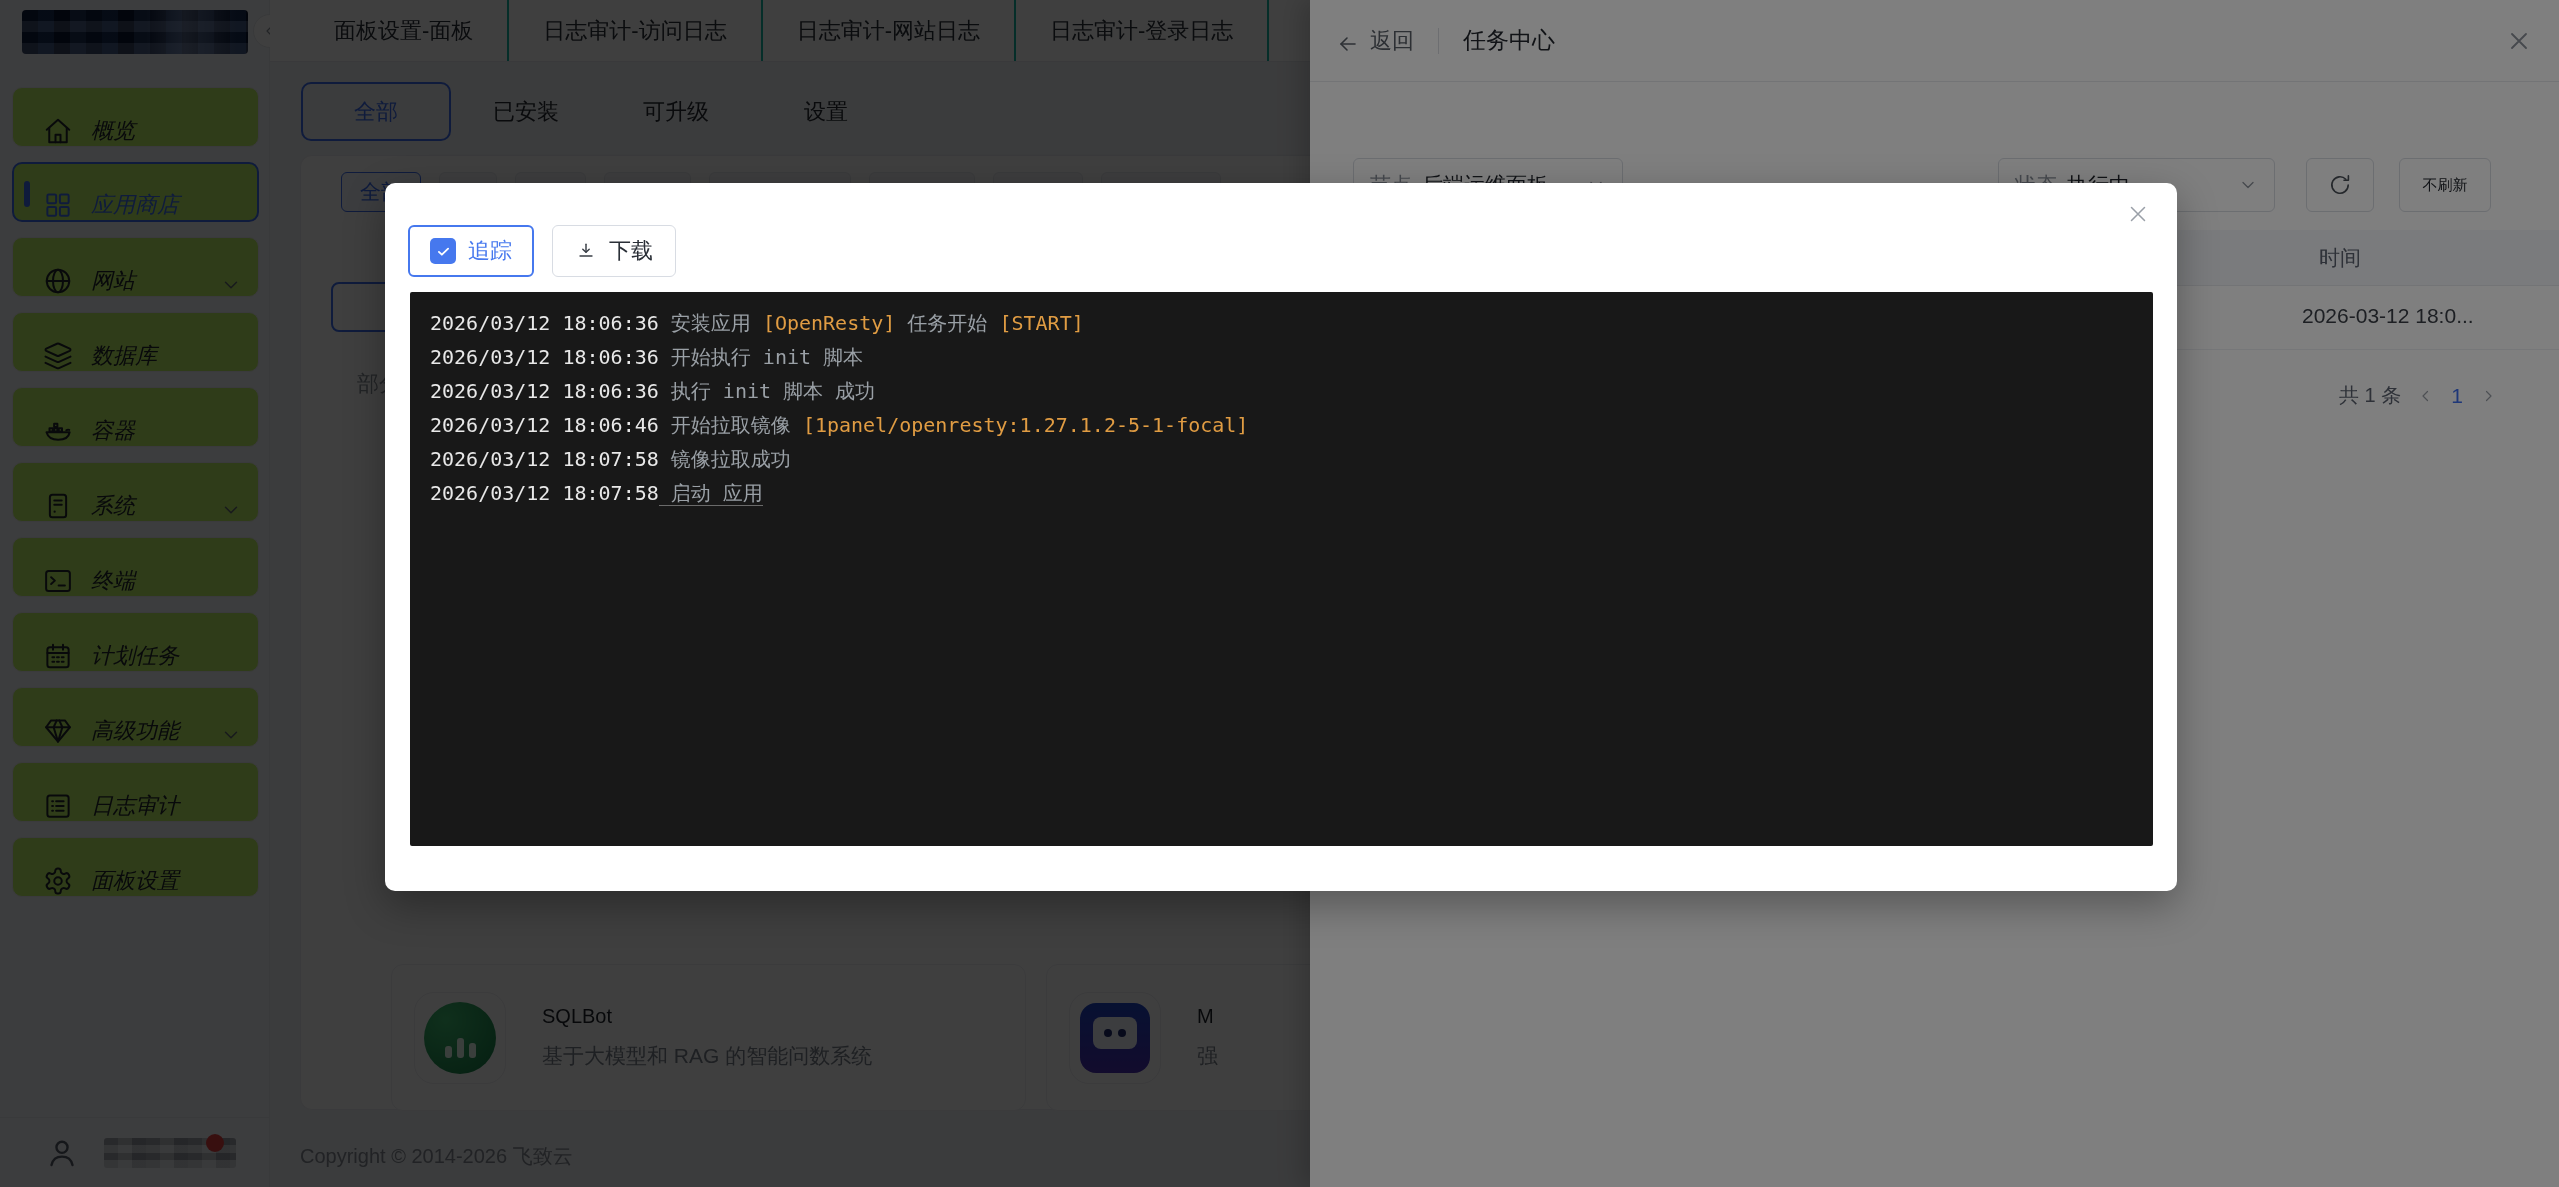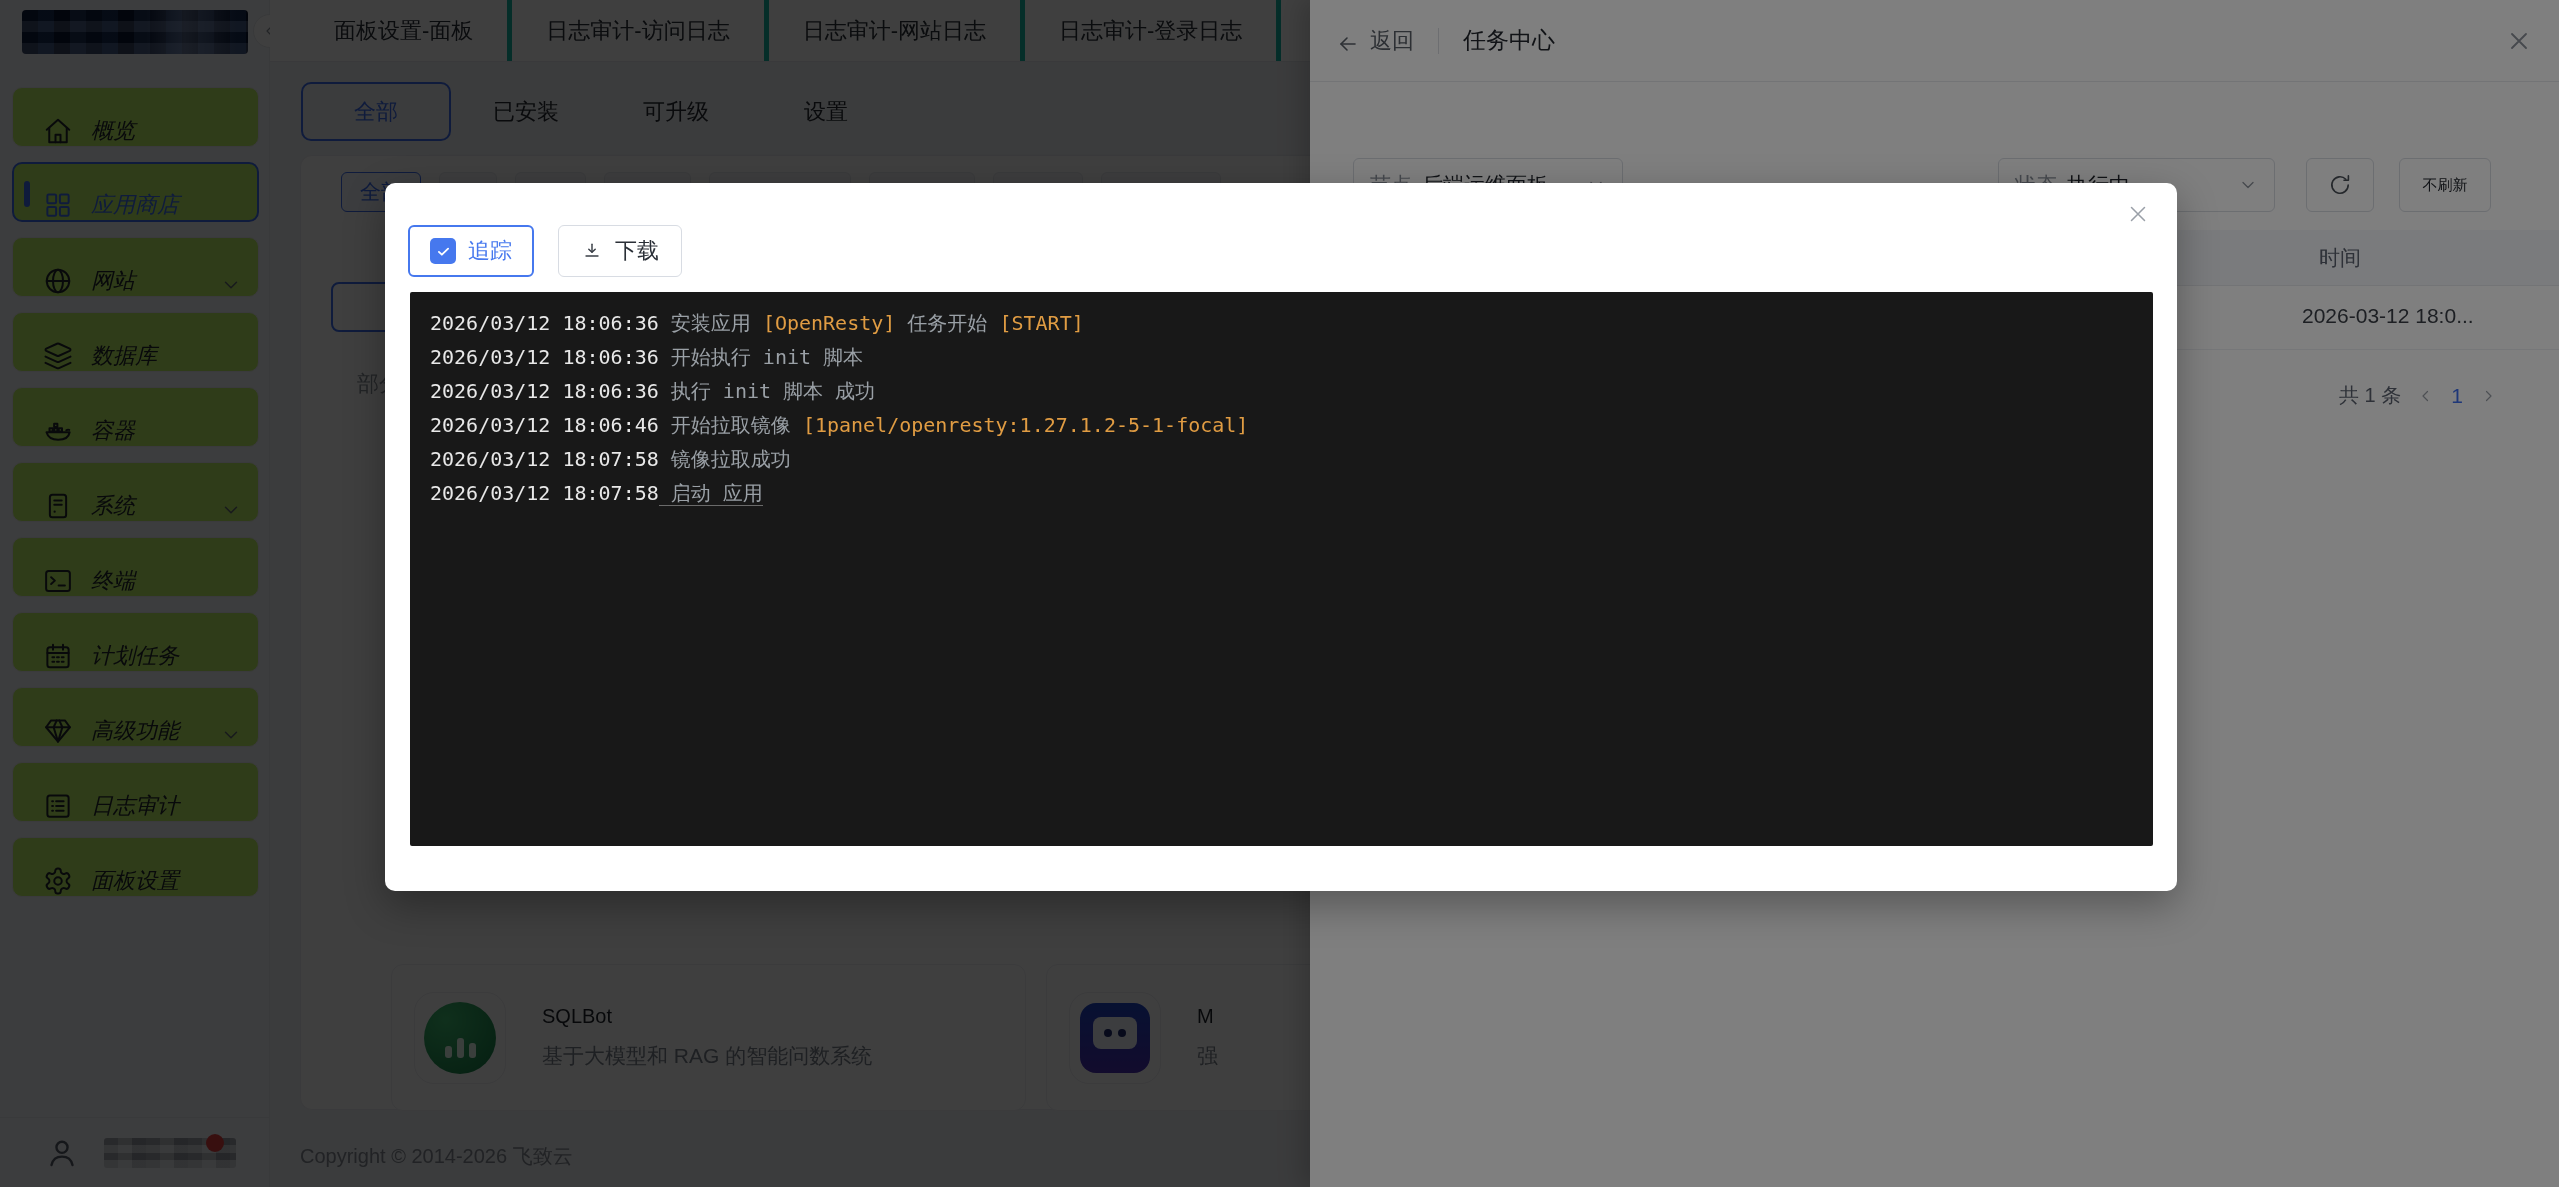--- a/index.html
+++ b/index.html
@@ -37,21 +37,21 @@
   .side-user svg { width:36px; height:36px; color:#565d68; }
   .user-blur { width:132px; height:30px; margin-left:24px; border-radius:3px;
     background:
       repeating-linear-gradient(0deg, rgba(255,255,255,.35) 0 8px, rgba(0,0,0,.12) 8px 15px),
       repeating-linear-gradient(90deg, #b9bec7 0 14px, #d8dce2 14px 28px, #aab0ba 28px 42px); }
   .user-badge { position:absolute; left:206px; top:16px; width:18px; height:18px; border-radius:50%; background:var(--badge-red); }
 
   
   .main { position:absolute; left:270px; right:0; top:0; bottom:0; z-index:1; }
   .topbar { height:62px; background:#fff; border-bottom:1px solid #e4e7ec; display:flex; align-items:stretch; padding-left:30px; }
-  .top-tab { display:flex; align-items:center; padding:0 34px; font-size:22px; color:#2b3038; border-right:5px solid #14b8a6; cursor:pointer; white-space:nowrap; }
+  .top-tab { display:flex; align-items:center; padding:0 34px; font-size:22px; color:#2b3038; border-right:2px solid #14b8a6; cursor:pointer; white-space:nowrap; }
   .content { position:absolute; left:0; right:0; top:62px; bottom:0; background:#eef0f4; }
   .seg-row { position:absolute; left:31px; top:20px; display:flex; }
   .seg { width:150px; height:59px; display:flex; align-items:center; justify-content:center; font-size:22px; color:#262b33; cursor:pointer; }
   .seg.active { border:2px solid var(--accent-dim); border-radius:10px; color:var(--accent-dim); }
   .big-card { position:absolute; left:30px; top:93px; width:2249px; height:955px; background:#fff; border:1px solid #e9ebf0; border-radius:12px; }
   .chip-row { position:absolute; left:40px; top:16px; display:flex; gap:18px; }
   .chip { height:40px; border-radius:6px; display:flex; align-items:center; padding:0 18px; font-size:21px; white-space:nowrap; }
   .chip.all { color:var(--accent-dim); border:1px solid var(--accent-dim); background:rgba(61,110,240,.08); }
   .chip.ph  { border:1px solid #e6e8ee; background:#f6f7fa; }
   .update-btn { position:absolute; left:30px; top:126px; width:152px; height:50px; background:#fff;
@@ -108,21 +108,21 @@
   .td-time { position:absolute; left:992px; top:18px; font-size:21px; color:#3a3f47; }
   .pager { position:absolute; top:382px; right:62px; display:flex; align-items:center; gap:16px; font-size:20px; color:#5c6370; }
   .pg-chev { color:#9aa0a8; display:flex; } .pg-chev svg { width:18px; height:18px; }
   .page-num { color:var(--accent-dim); font-size:21px; }
 
   
   .modal { position:absolute; left:385px; top:183px; width:1792px; height:708px; background:#fff; border-radius:10px;
     z-index:40; box-shadow:0 14px 40px rgba(0,0,0,.32); }
   .m-close { position:absolute; top:18px; right:26px; color:#9aa0a8; display:flex; cursor:pointer; }
   .m-close svg { width:26px; height:26px; stroke-width:1.4; }
-  .m-btns { position:absolute; top:42px; left:23px; display:flex; gap:24px; }
+  .m-btns { position:absolute; top:42px; left:23px; display:flex; gap:18px; }
   .btn-trace { height:52px; padding:0 20px; background:#fff; border:2px solid var(--accent); border-radius:6px;
     display:flex; align-items:center; gap:12px; color:var(--accent); font-size:22px; cursor:pointer; }
   .cbx { width:26px; height:26px; border-radius:5px; background:var(--accent); display:flex; align-items:center; justify-content:center; }
   .cbx svg { width:17px; height:17px; stroke:#fff; stroke-width:2.6; }
   .btn-dl { height:52px; padding:0 22px; background:#fff; border:1px solid #d8dce3; border-radius:6px;
     display:flex; align-items:center; gap:12px; color:#2a2f37; font-size:22px; cursor:pointer; }
   .btn-dl svg { width:22px; height:22px; color:#3a3f47; }
   .terminal { position:absolute; left:25px; top:109px; width:1743px; height:554px; background:var(--term-bg);
     border-radius:2px; padding:14px 20px; font-family:"DejaVu Sans Mono", monospace; font-size:20px; line-height:34px; overflow:hidden; }
   .t-line { white-space:pre; }

